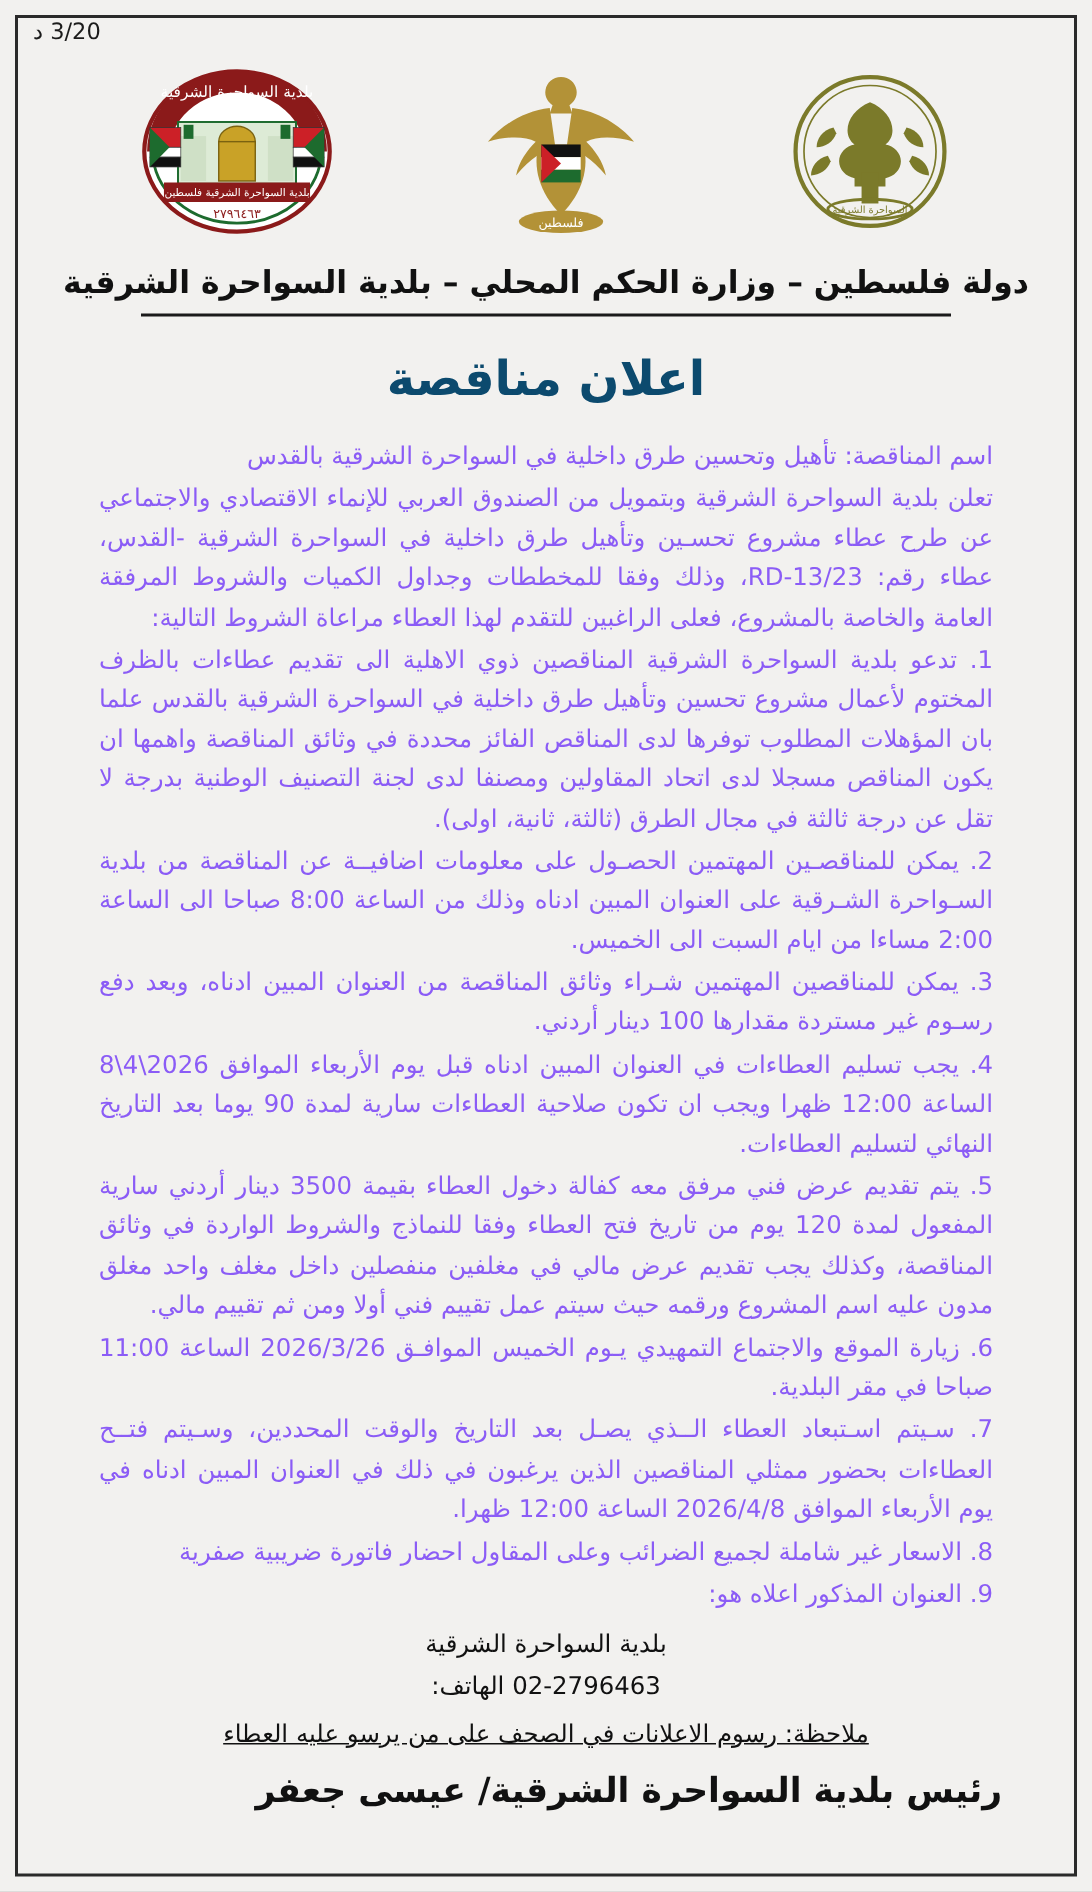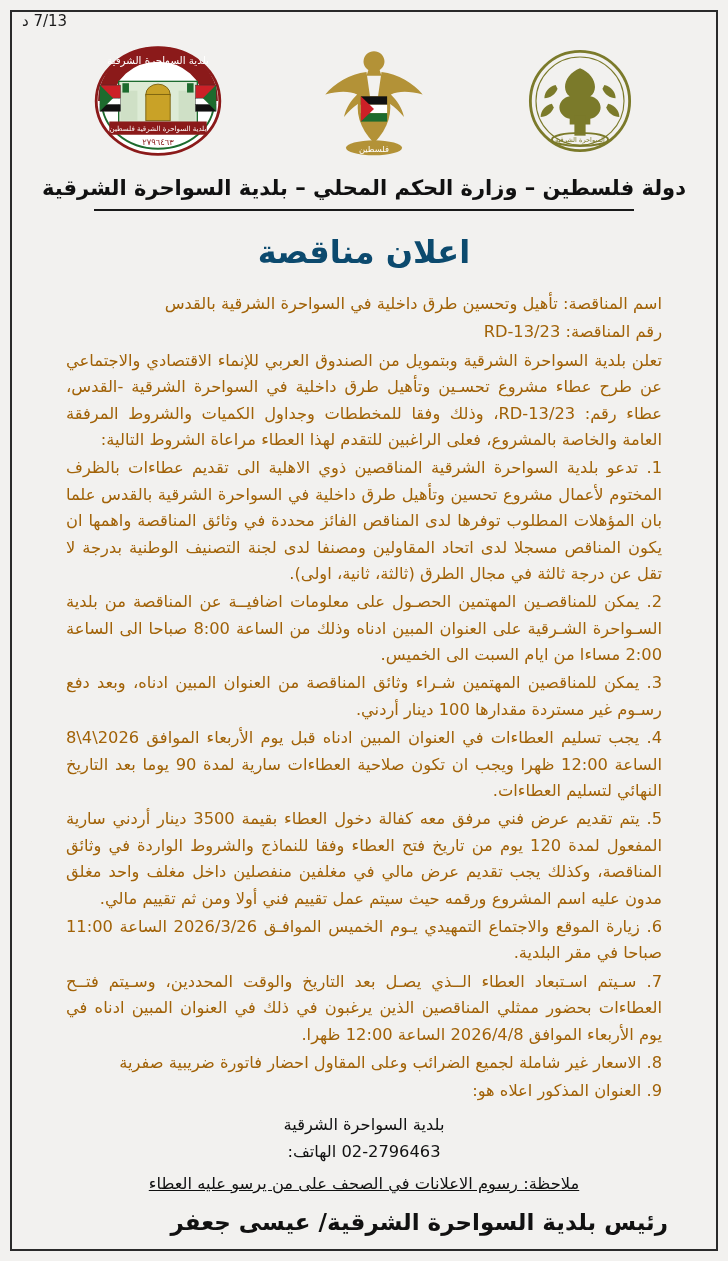--- a/index.html
+++ b/index.html
@@ -102,21 +102,21 @@
     margin: 22px 0 20px 0;
   }
 
   
   .body {
     direction: rtl;
     text-align: justify;
     text-align-last: right;
     font-size: 16.3px;
     line-height: 1.62;
-    color: #a16207;
+    color: #8b5cf6;
     padding: 0 24px;
   }
   .body p {
     margin: 0 0 2px 0;
   }
   .meta {
     margin-bottom: 6px;
   }
   .clause {
     margin-bottom: 1px;
@@ -152,21 +152,21 @@
     margin-top: 16px;
     padding-right: 18px;
   }
 </style>
 </head>
 <body>
 
 <div class="page">
   <div class="page-border"></div>
 
-  <div class="page-num">7/13 د</div>
+  <div class="page-num">3/20 د</div>
 
   <div class="inner">
 
     <div class="logos">
 
       <div class="logo">
         <svg class="seal" viewBox="0 0 140 126">
           <ellipse cx="70" cy="63" rx="66" ry="57" fill="#ffffff" stroke="#8b1a1a" stroke-width="3"></ellipse>
           <ellipse cx="70" cy="63" rx="60" ry="51" fill="none" stroke="#1d6b2e" stroke-width="2"></ellipse>
           <path d="M14 63 A56 50 0 0 1 126 63" fill="none" stroke="#8b1a1a" stroke-width="16"></path>
@@ -232,21 +232,20 @@
         </svg>
       </div>
     </div>
 
     <div class="org-line">دولة فلسطين  –  وزارة الحكم المحلي  –  بلدية السواحرة الشرقية</div>
     <div class="hr-rule"></div>
     <div class="title">اعلان مناقصة</div>
 
     <div class="body">
       <p class="meta">اسم المناقصة: تأهيل وتحسين طرق داخلية في السواحرة الشرقية بالقدس</p>
-      <p class="meta">رقم المناقصة: RD-13/23</p>
       <p class="intro">تعلن بلدية السواحرة الشرقية وبتمويل من الصندوق العربي للإنماء الاقتصادي والاجتماعي عن طرح عطاء مشروع تحسـين وتأهيل طرق داخلية في السواحرة الشرقية -القدس، عطاء رقم: RD-13/23، وذلك وفقا للمخططات وجداول الكميات والشروط المرفقة العامة والخاصة بالمشروع، فعلى الراغبين للتقدم لهذا العطاء مراعاة الشروط التالية:</p>
       <p class="clause">1. تدعو بلدية السواحرة الشرقية المناقصين ذوي الاهلية الى تقديم عطاءات بالظرف المختوم لأعمال مشروع تحسين وتأهيل طرق داخلية في السواحرة الشرقية بالقدس علما بان المؤهلات المطلوب توفرها لدى المناقص الفائز محددة في وثائق المناقصة واهمها ان يكون المناقص مسجلا لدى اتحاد المقاولين ومصنفا لدى لجنة التصنيف الوطنية بدرجة لا تقل عن درجة ثالثة في مجال الطرق (ثالثة، ثانية، اولى).</p>
       <p class="clause">2. يمكن للمناقصـين المهتمين الحصـول على معلومات اضافيــة عن المناقصة من بلدية السـواحرة الشـرقية على العنوان المبين ادناه وذلك من الساعة 8:00 صباحا الى الساعة 2:00 مساءا من ايام السبت الى الخميس.</p>
       <p class="clause">3. يمكن للمناقصين المهتمين شـراء وثائق المناقصة من العنوان المبين ادناه، وبعد دفع رسـوم غير مستردة مقدارها 100 دينار أردني.</p>
       <p class="clause">4. يجب تسليم العطاءات في العنوان المبين ادناه قبل يوم الأربعاء الموافق 2026\4\8 الساعة 12:00 ظهرا ويجب ان تكون صلاحية العطاءات سارية لمدة 90 يوما بعد التاريخ النهائي لتسليم العطاءات.</p>
       <p class="clause">5. يتم تقديم عرض فني مرفق معه كفالة دخول العطاء بقيمة 3500 دينار أردني سارية المفعول لمدة 120 يوم من تاريخ فتح العطاء وفقا للنماذج والشروط الواردة في وثائق المناقصة، وكذلك يجب تقديم عرض مالي في مغلفين منفصلين داخل مغلف واحد مغلق مدون عليه اسم المشروع ورقمه حيث سيتم عمل تقييم فني أولا ومن ثم تقييم مالي.</p>
       <p class="clause">6. زيارة الموقع والاجتماع التمهيدي يـوم الخميس الموافـق 2026/3/26 الساعة 11:00 صباحا في مقر البلدية.</p>
       <p class="clause">7. سـيتم اسـتبعاد العطاء الــذي يصـل بعد التاريخ والوقت المحددين، وسـيتم فتــح العطاءات بحضور ممثلي المناقصين الذين يرغبون في ذلك في العنوان المبين ادناه في يوم الأربعاء الموافق 2026/4/8 الساعة 12:00 ظهرا.</p>
       <p class="clause">8. الاسعار غير شاملة لجميع الضرائب وعلى المقاول احضار فاتورة ضريبية صفرية</p>
       <p class="clause">9. العنوان المذكور اعلاه هو:</p>

